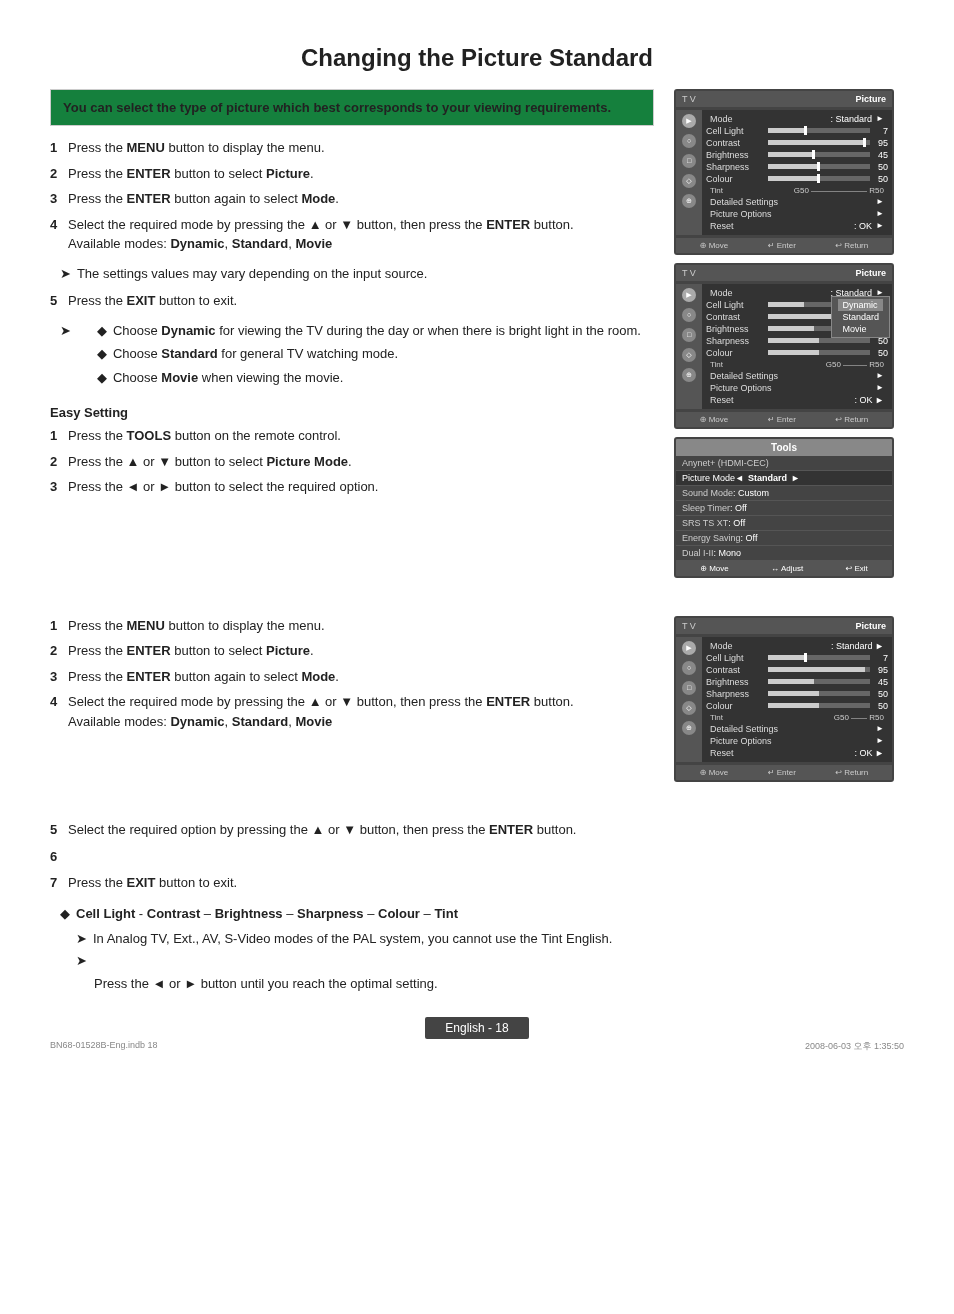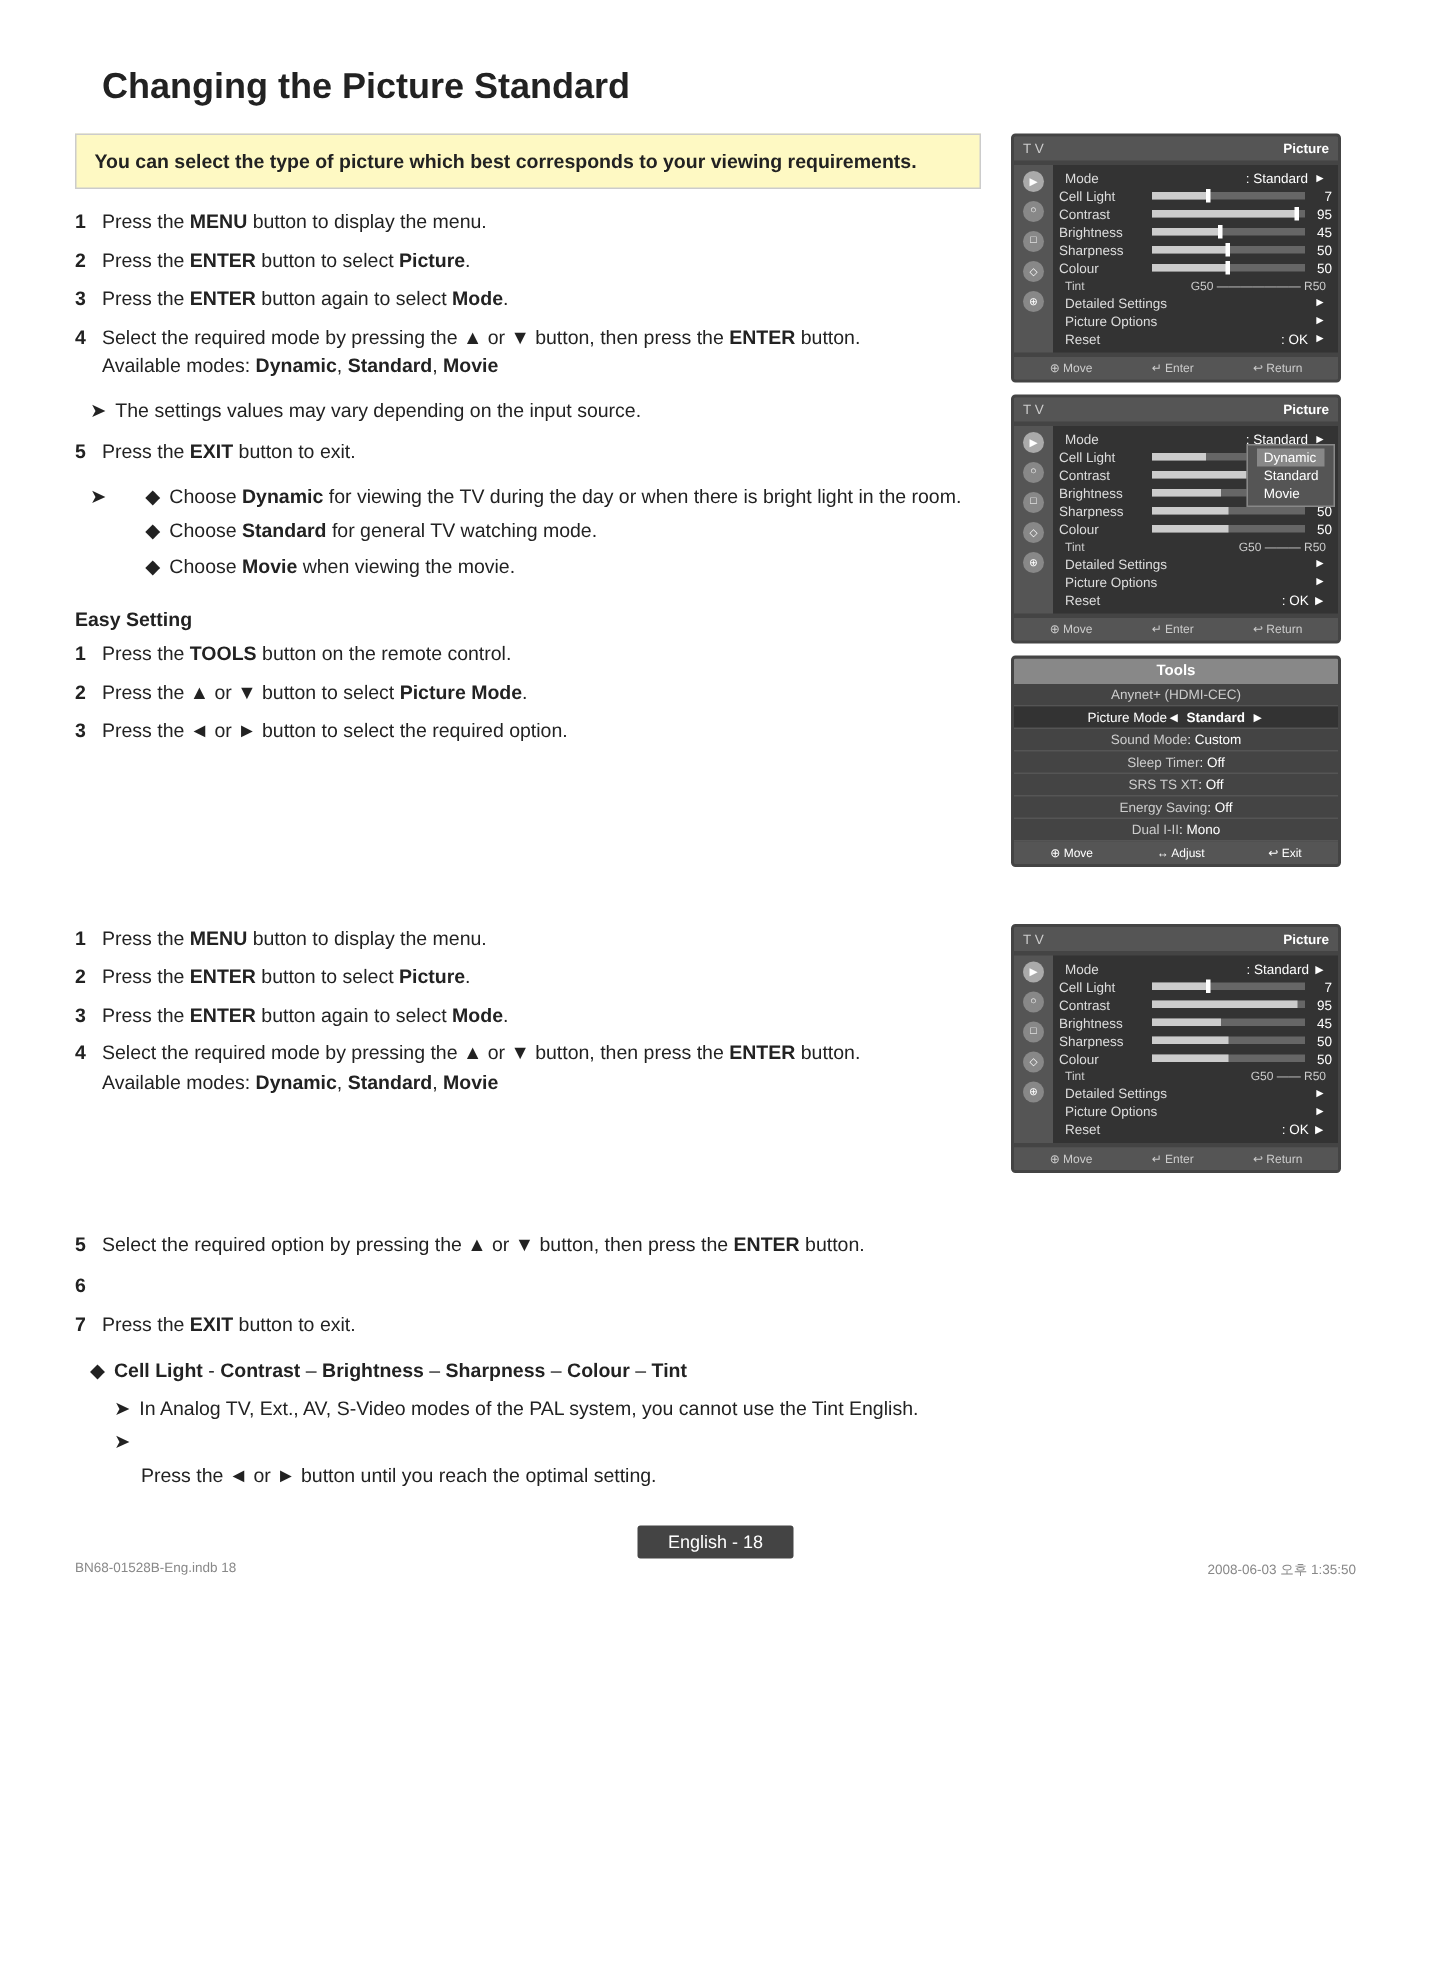--- a/index.html
+++ b/index.html
@@ -16,20 +16,21 @@
     .page-wrapper {
       padding: 40px 50px 60px 50px;
       position: relative;
     }
 
     
     .section-header {
       display: flex;
       align-items: center;
       margin-bottom: 12px;
+      flex-direction: column;
     }
     .section-bar {
       width: 6px;
       background: #333;
       margin-right: 12px;
       flex-shrink: 0;
     }
     .section-title {
       font-size: 24px;
       font-weight: bold;
@@ -46,21 +47,21 @@
     }
     .text-col {
       flex: 1;
     }
     .diagram-col {
       width: 230px;
       flex-shrink: 0;
     }
 
     .intro-box {
-      background: #fef9c3;
+      background: #15803d;
       border: 1px solid #ccc;
       padding: 8px 12px;
       margin-bottom: 12px;
       font-size: 13px;
       line-height: 1.5;
     }
     .intro-box strong { font-weight: bold; }
 
     .steps-list {
       list-style: none;
@@ -197,21 +198,21 @@
     .tools-header {
       background: #888;
       text-align: center;
       padding: 3px;
       font-weight: bold;
       font-size: 10px;
       color: #fff;
     }
     .tools-row {
       display: flex;
-      justify-content: center;
+      justify-content: flex-start;
       padding: 2px 6px;
       border-bottom: 1px solid #555;
       font-size: 9px;
     }
     .tools-row .t-label { color: #ccc; }
     .tools-row .t-value { color: #fff; }
     .tools-row.highlighted { background: #333; }
     .tools-footer {
       background: #555;
       display: flex;

